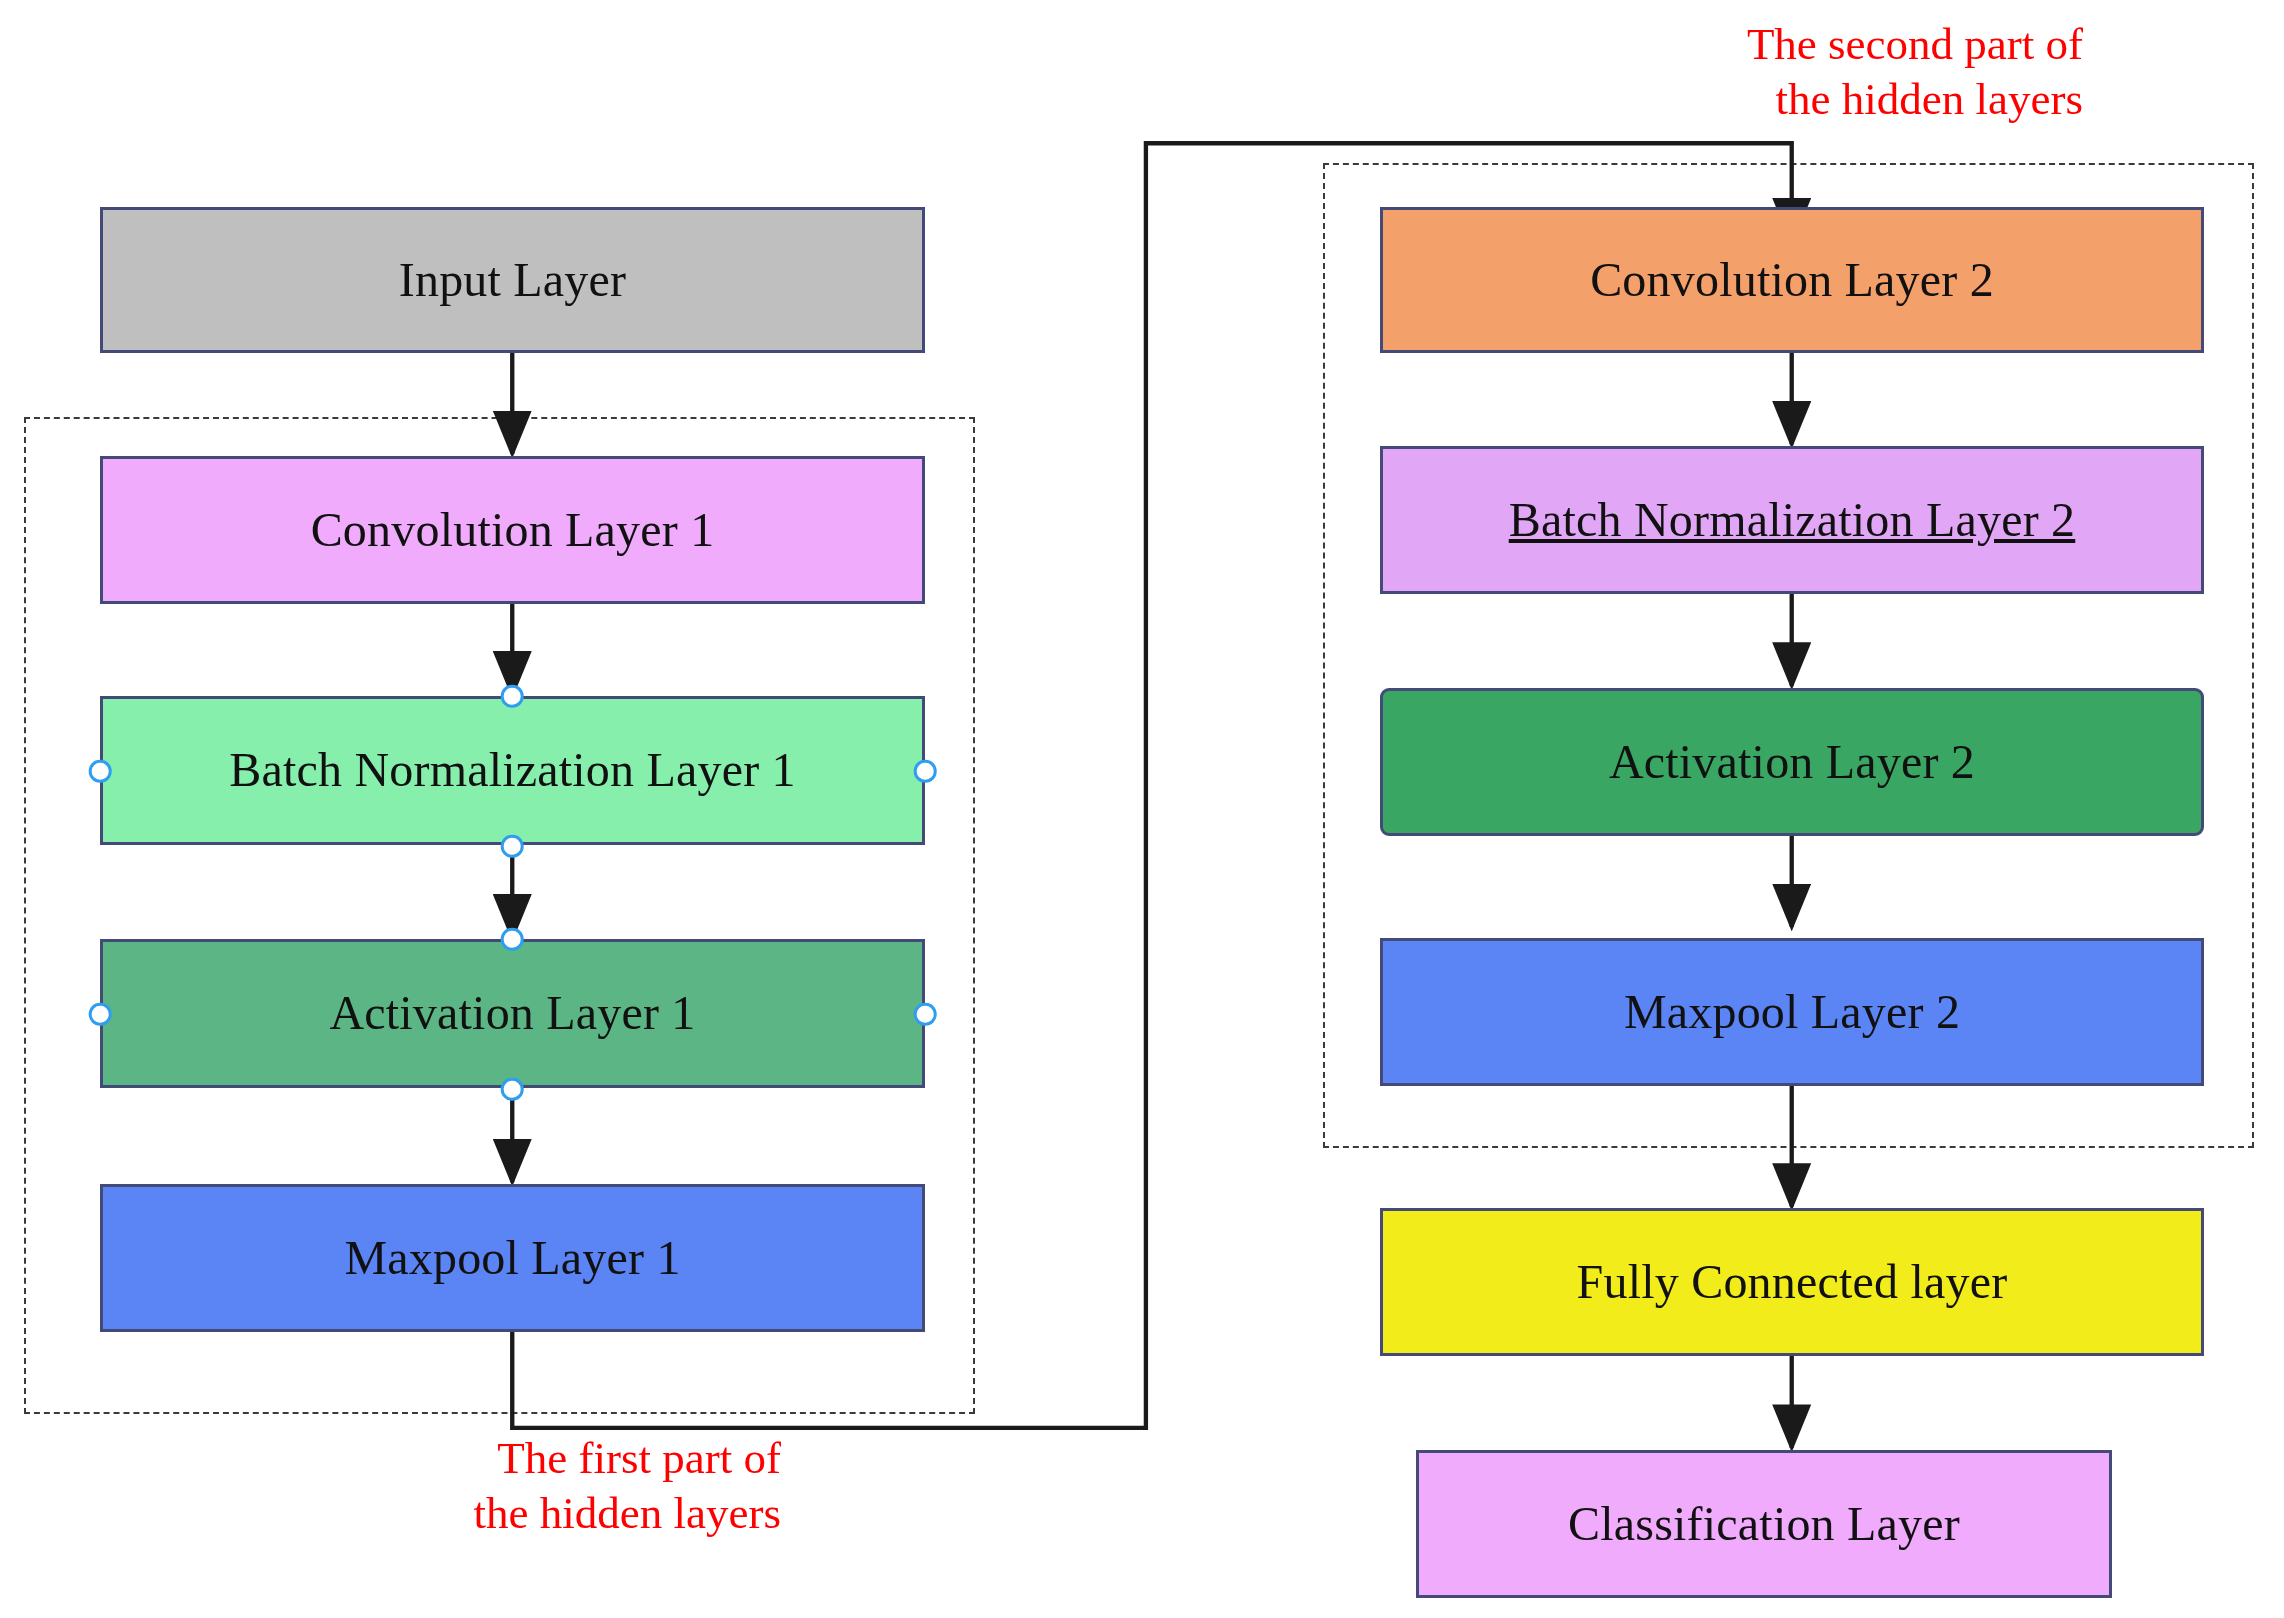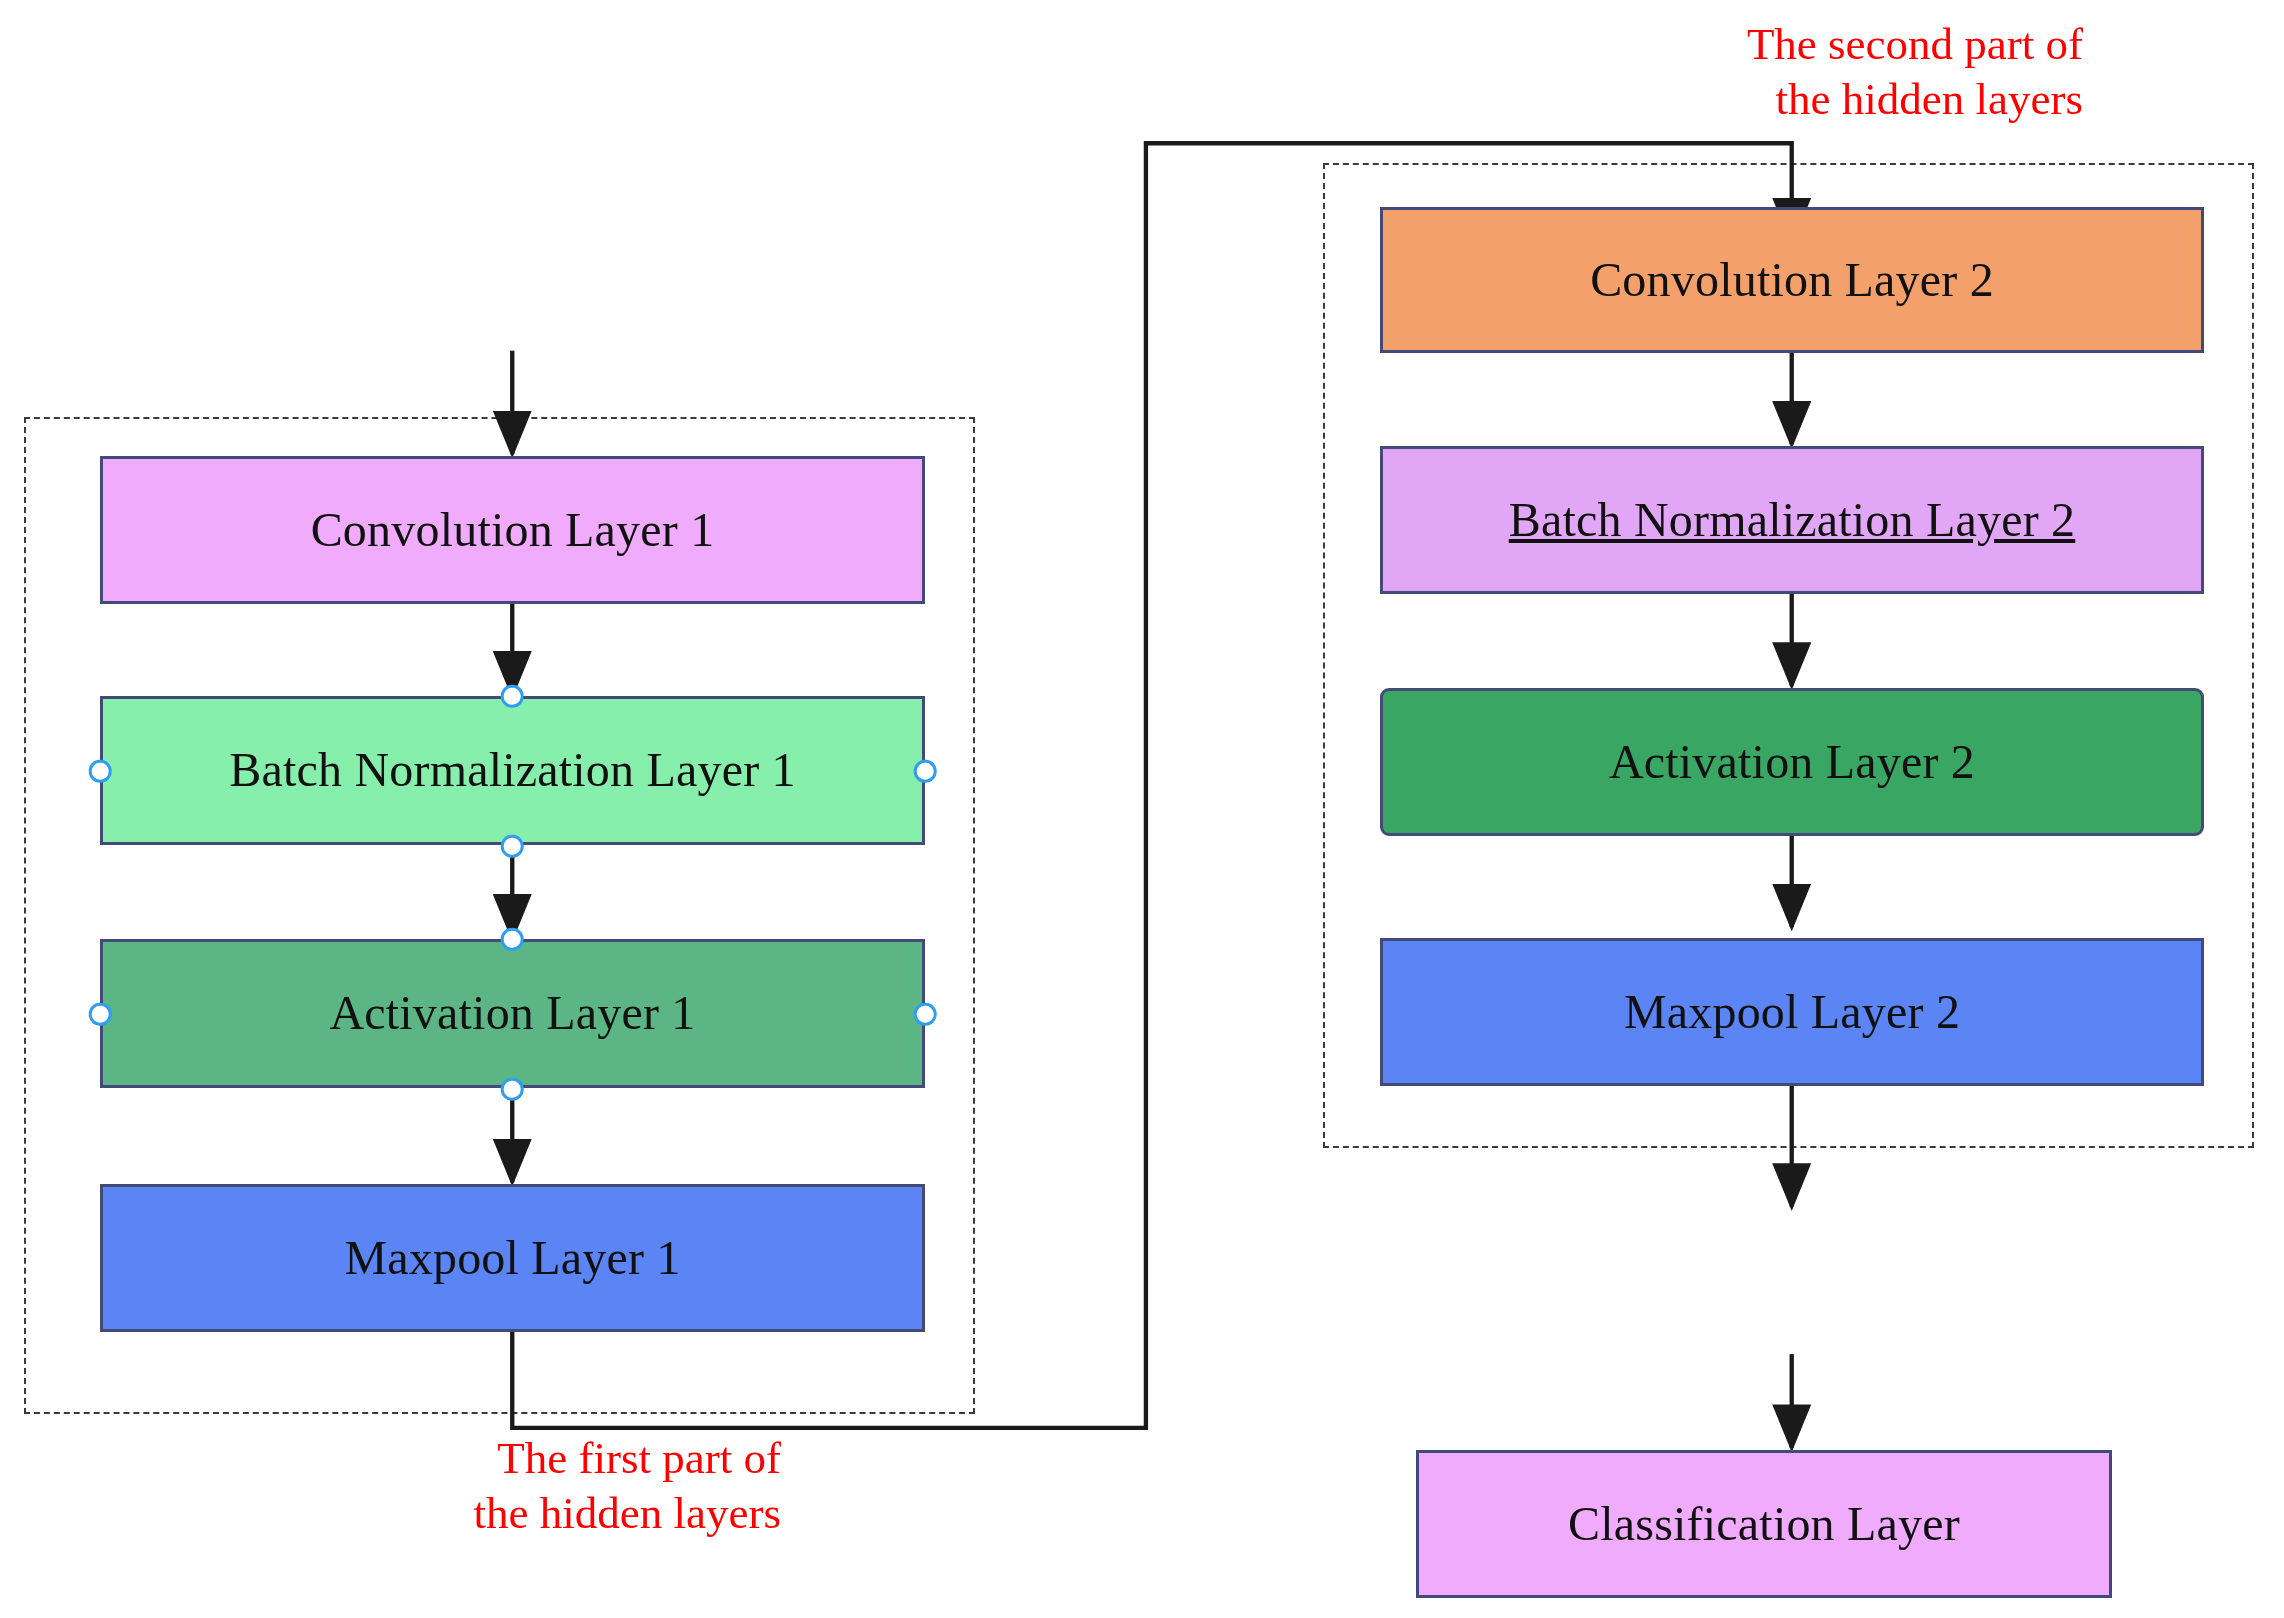--- a/index.html
+++ b/index.html
@@ -102,37 +102,39 @@
 
     <line x1="2064" y1="682" x2="2064" y2="790" stroke="#1a1a1a" stroke-width="5" marker-end="url(#arrowhead)"></line>
 
     <line x1="2064" y1="960" x2="2064" y2="1068" stroke="#1a1a1a" stroke-width="5" marker-end="url(#arrowhead)"></line>
 
     <line x1="2064" y1="1238" x2="2064" y2="1390" stroke="#1a1a1a" stroke-width="5" marker-end="url(#arrowhead)"></line>
 
     <line x1="2064" y1="1560" x2="2064" y2="1668" stroke="#1a1a1a" stroke-width="5" marker-end="url(#arrowhead)"></line>
   </svg>
 
+  <div class="layer-box" style="left:100px; top:207px; width:825px; height:146px; background:#bfbfbf;">Input Layer</div>
 
   <div class="layer-box" style="left:100px; top:456px; width:825px; height:148px; background:#f0abfc;">Convolution Layer 1</div>
 
   <div class="layer-box" style="left:100px; top:696px; width:825px; height:149px; background:#86efac;">Batch Normalization Layer 1</div>
 
   <div class="layer-box" style="left:100px; top:939px; width:825px; height:149px; background:#5cb585;">Activation Layer 1</div>
 
   <div class="layer-box" style="left:100px; top:1184px; width:825px; height:148px; background:#5b84f5;">Maxpool Layer 1</div>
 
   <div class="layer-box" style="left:1380px; top:207px; width:824px; height:146px; background:#f4a06a;">Convolution Layer 2</div>
 
   <div class="layer-box" style="left:1380px; top:446px; width:824px; height:148px; background:#e2a6f7;text-decoration:underline;">Batch Normalization Layer 2</div>
 
   <div class="layer-box" style="left:1380px; top:688px; width:824px; height:148px; background:#3aa664;border-radius:9px;">Activation Layer 2</div>
 
   <div class="layer-box" style="left:1380px; top:938px; width:824px; height:148px; background:#5b84f5;">Maxpool Layer 2</div>
 
+  <div class="layer-box" style="left:1380px; top:1208px; width:824px; height:148px; background:#f2ed1a;">Fully Connected layer</div>
 
   <div class="layer-box" style="left:1416px; top:1450px; width:696px; height:148px; background:#f0abfc;">Classification Layer</div>
 
   <div class="handle" style="left:512px; top:696px;"></div>
   <div class="handle" style="left:512px; top:846px;"></div>
   <div class="handle" style="left:100px; top:771px;"></div>
   <div class="handle" style="left:925px; top:771px;"></div>
 
   <div class="handle" style="left:512px; top:939px;"></div>
   <div class="handle" style="left:512px; top:1089px;"></div>

